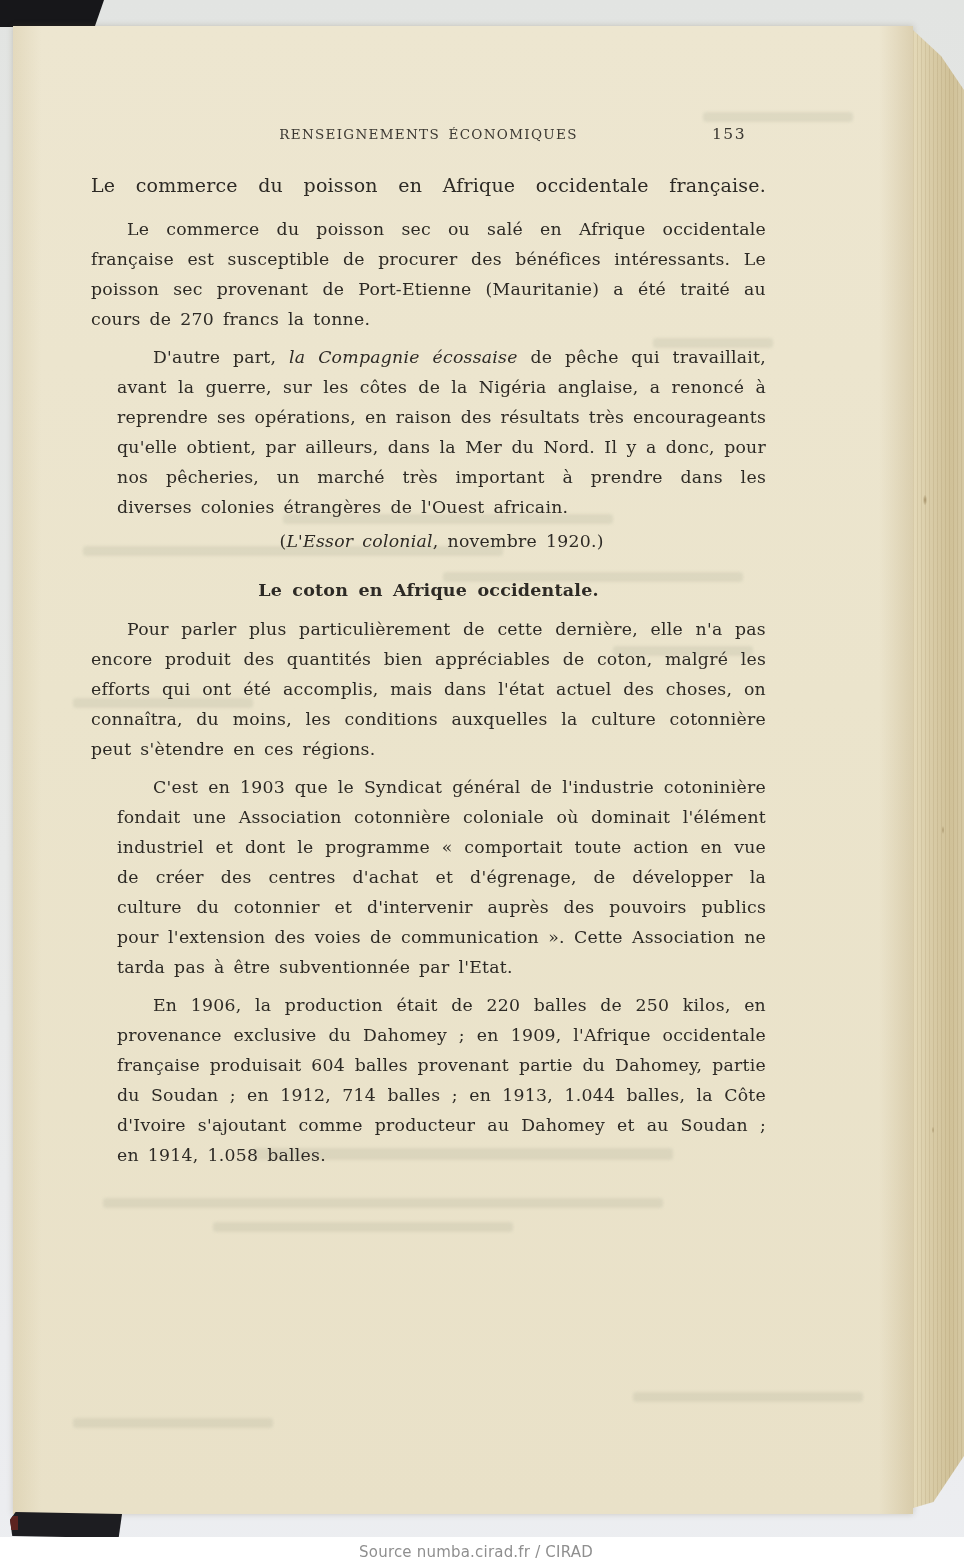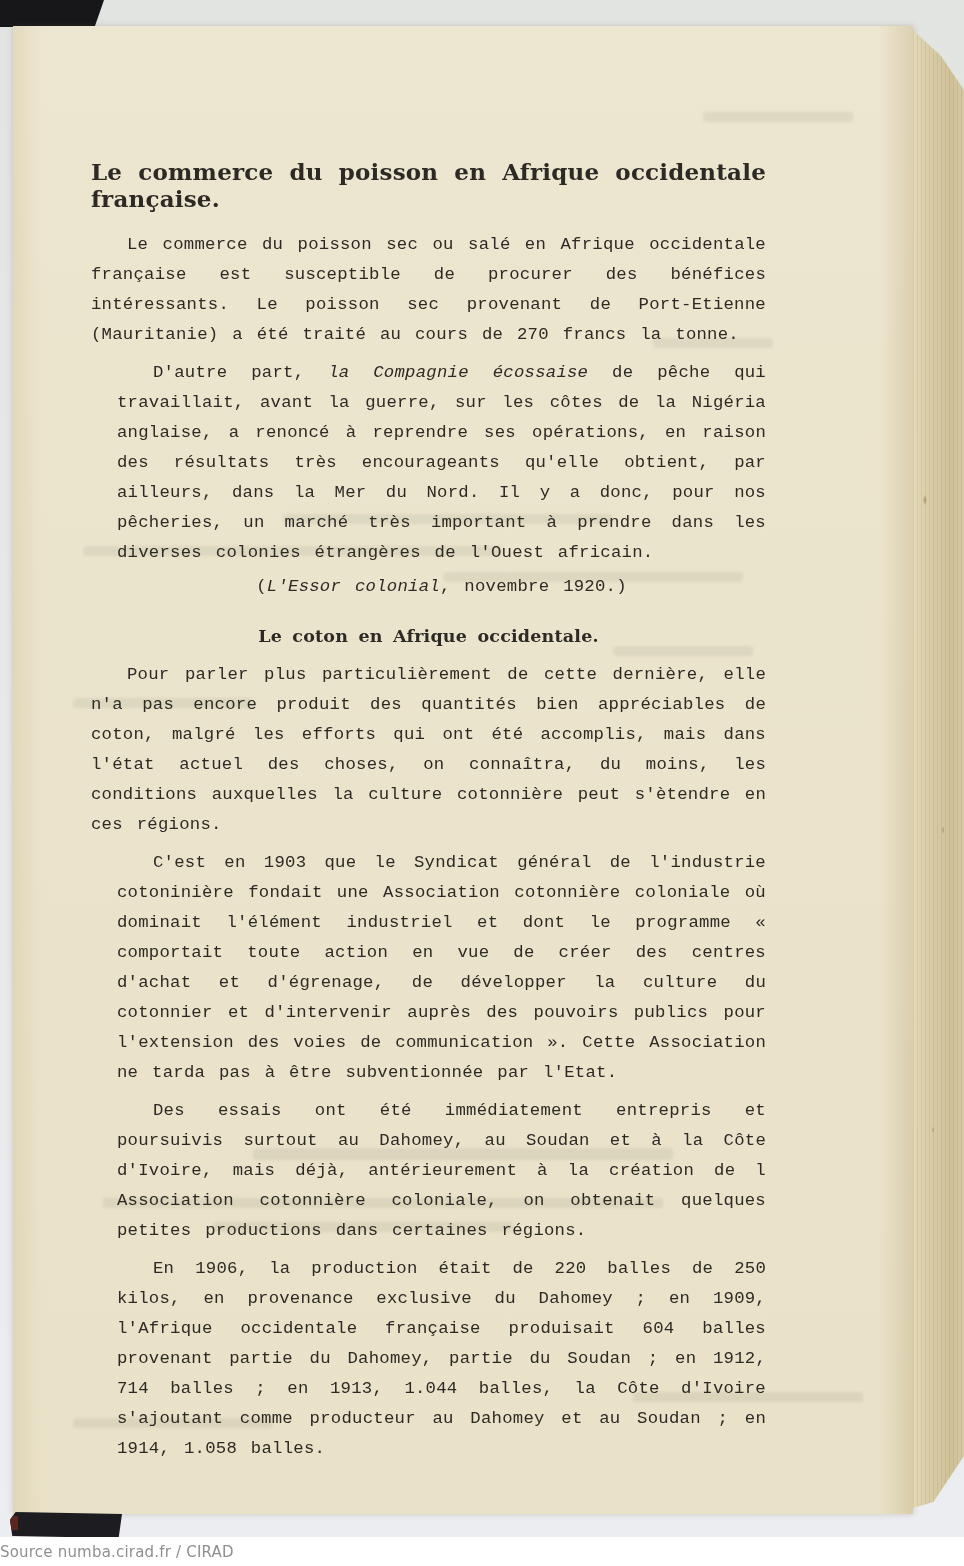--- a/index.html
+++ b/index.html
@@ -62,45 +62,45 @@
   .running-head{
     position:relative;text-align:center;
     font-size:13.5px;letter-spacing:1.3px;word-spacing:3px;color:#3b3832;
   }
   .pagenum{
     position:absolute;right:20px;top:-1px;
     font-size:15.5px;letter-spacing:1.5px;
   }
   .h1{
     margin:32px 0 0;
-    font-size:23px;font-weight:bold;letter-spacing:.2px;word-spacing:3px;
+    font-size:19px;font-weight:normal;letter-spacing:.2px;word-spacing:3px;
     text-align:justify;text-align-last:justify;
   }
   .h2{
     margin:24px 0 14px;
     font-size:17.5px;font-weight:bold;letter-spacing:.2px;word-spacing:4px;
     text-align:center;
   }
   .text-col p{
     margin:0;
     font-size:17.3px;line-height:30px;letter-spacing:.25px;word-spacing:3.2px;
-    text-align:justify;text-indent:36px;font-family:Liberation Mono, monospace;
+    text-align:justify;text-indent:36px;
   }
   .text-col p.first{margin-top:18px;}
   .text-col p + p{margin-top:8px;margin-left:26px;}
   .citation{
     margin-top:4px !important;
     text-align:center !important;text-indent:0 !important;
   }
   i{font-style:italic;}
   
   .source-bar{
     position:absolute;left:0;top:1537px;width:964px;height:29px;
     background:#ffffff;
-    display:flex;align-items:center;justify-content:flex-start;
+    display:flex;align-items:center;justify-content:center;
     box-sizing:border-box;padding-right:12px;
     font-family:"DejaVu Sans", sans-serif;
     font-size:15px;color:#8f8f8f;letter-spacing:.2px;
   }
 </style>
 </head>
 <body>
 
 <div class="stage">
 
@@ -116,34 +116,37 @@
     <div class="ghost" style="left:600px;top:620px;width:140px;"></div>
     <div class="ghost" style="left:60px;top:672px;width:180px;"></div>
     <div class="ghost" style="left:240px;top:1122px;width:420px;height:12px;"></div>
     <div class="ghost" style="left:90px;top:1172px;width:560px;"></div>
     <div class="ghost" style="left:200px;top:1196px;width:300px;"></div>
     <div class="ghost" style="left:620px;top:1366px;width:230px;"></div>
     <div class="ghost" style="left:60px;top:1392px;width:200px;"></div>
 
     <div class="text-col">
 
+      <div class="running-head">
+        <span>RENSEIGNEMENTS ÉCONOMIQUES</span>
+        <span class="pagenum">153</span>
+      </div>
 
       <div class="h1">Le commerce du poisson en Afrique occidentale française.</div>
 
       <p class="first">Le commerce du poisson sec ou salé en Afrique occidentale française est susceptible de procurer des bénéfices intéressants. Le poisson sec provenant de Port-Etienne (Mauritanie) a été traité au cours de 270 francs la tonne.</p>
 
       <p><span>D'autre part, </span><i>la Compagnie écossaise</i><span> de pêche qui travaillait, avant la guerre, sur les côtes de la Nigéria anglaise, a renoncé à reprendre ses opérations, en raison des résultats très encourageants qu'elle obtient, par ailleurs, dans la Mer du Nord. Il y a donc, pour nos pêcheries, un marché très important à prendre dans les diverses colonies étrangères de l'Ouest africain.</span></p>
 
       <p class="citation"><span>(</span><i>L'Essor colonial</i><span>, novembre 1920.)</span></p>
 
       <div class="h2">Le coton en Afrique occidentale.</div>
 
       <p>Pour parler plus particulièrement de cette dernière, elle n'a pas encore produit des quantités bien appréciables de coton, malgré les efforts qui ont été accomplis, mais dans l'état actuel des choses, on connaîtra, du moins, les conditions auxquelles la culture cotonnière peut s'ètendre en ces régions.</p>
       <p>C'est en 1903 que le Syndicat général de l'industrie cotoninière fondait une Association cotonnière coloniale où dominait l'élément industriel et dont le programme « comportait toute action en vue de créer des centres d'achat et d'égrenage, de développer la culture du cotonnier et d'intervenir auprès des pouvoirs publics pour l'extension des voies de communication ». Cette Association ne tarda pas à être subventionnée par l'Etat.</p>
-      <p>Des essais ont été immédiatement entrepris et poursuivis surtout au Dahomey, au Soudan et à la Côte d'Ivoire, mais déjà, antérieurement à la création de l Association cotonnière coloniale, on obtenait quelques petites productions dans certaines régions.</p>
       <p>En 1906, la production était de 220 balles de 250 kilos, en provenance exclusive du Dahomey ; en 1909, l'Afrique occidentale française produisait 604 balles provenant partie du Dahomey, partie du Soudan ; en 1912, 714 balles ; en 1913, 1.044 balles, la Côte d'Ivoire s'ajoutant comme producteur au Dahomey et au Soudan ; en 1914, 1.058 balles.</p>
 
     </div>
   </div>
 
   <div class="fore-edge"></div>
 
   <div class="black-blob-bottom"></div>
 
   <div class="source-bar">

